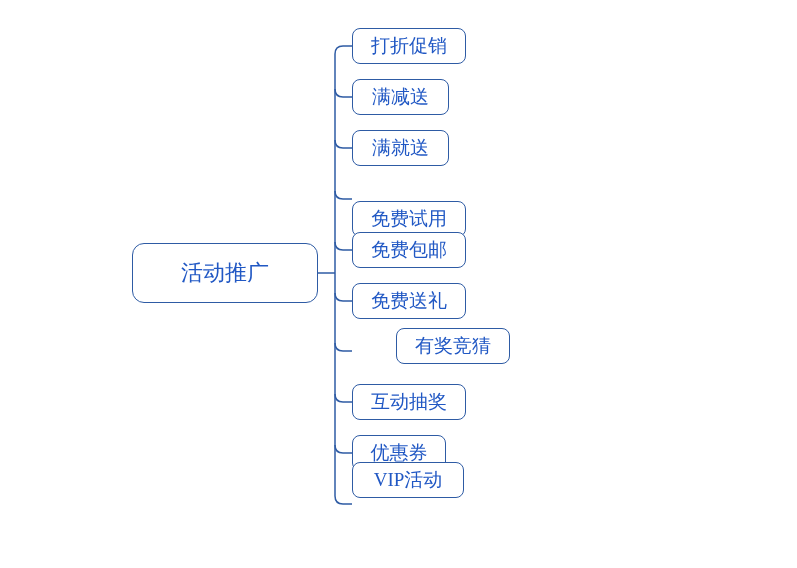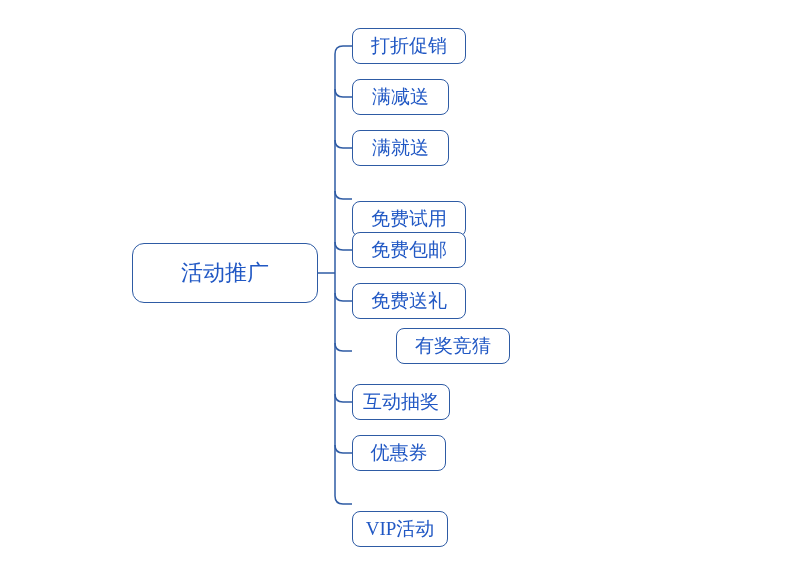--- a/index.html
+++ b/index.html
@@ -79,17 +79,17 @@
 
   <div class="node root-node">活动推广</div>
 
   <div class="node child-node" style="top:28px;  width:114px;">打折促销</div>
   <div class="node child-node" style="top:130px; width:97px;">满就送</div>
   <div class="node child-node" style="top:79px;  width:97px;">满减送</div>
   <div class="node child-node" style="top:181px; width:114px;margin-top:20px;">免费试用</div>
   <div class="node child-node" style="top:232px; width:114px;">免费包邮</div>
   <div class="node child-node" style="top:283px; width:114px;font-family:Liberation Serif, serif;">免费送礼</div>
   <div class="node child-node" style="top:328px; width:114px;margin-left:44px;">有奖竞猜</div>
-  <div class="node child-node" style="top:384px; width:98px;">互动抽奖</div>
+  <div class="node child-node" style="top:384px; width:114px;">互动抽奖</div>
   <div class="node child-node" style="top:435px; width:94px;">优惠券</div>
-  <div class="node child-node" style="top:511px; width:96px;">VIP活动</div>
+  <div class="node child-node" style="top:462px; width:112px;">VIP活动</div>
 
 </div>
 
 </body></html>

